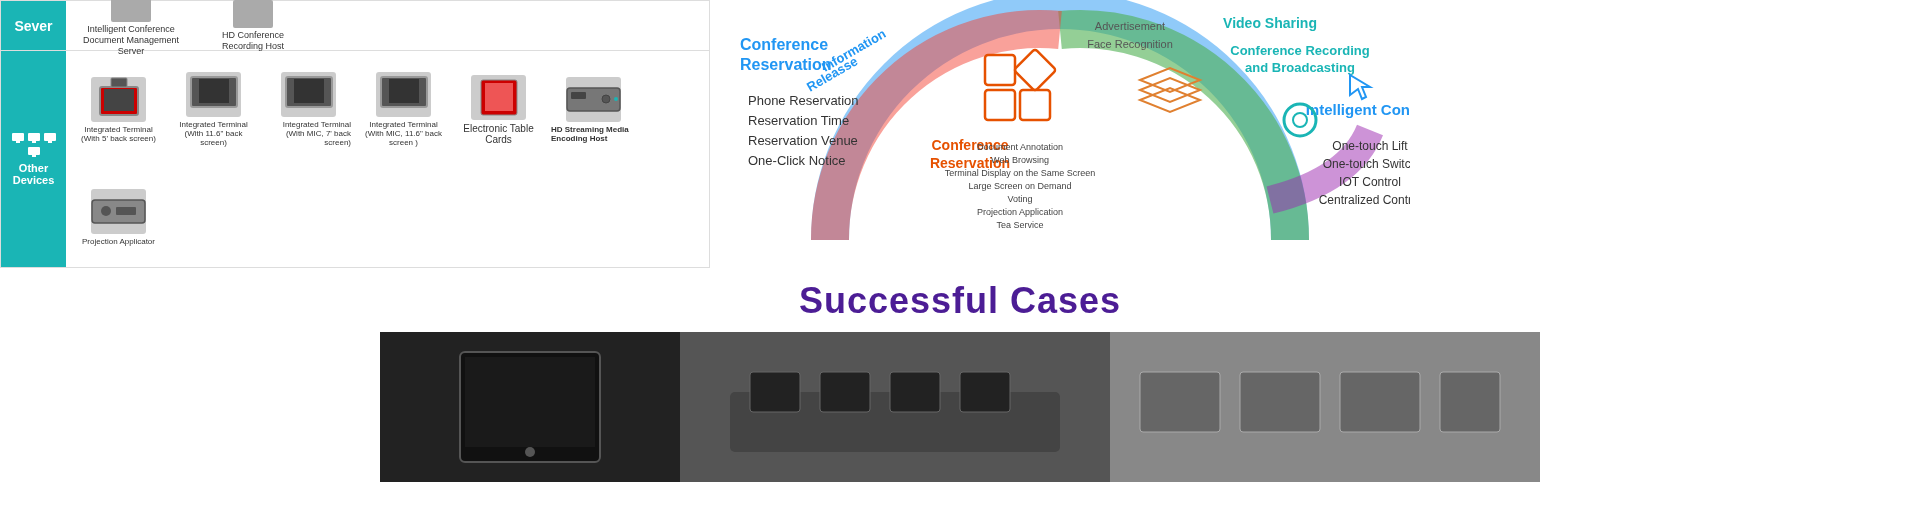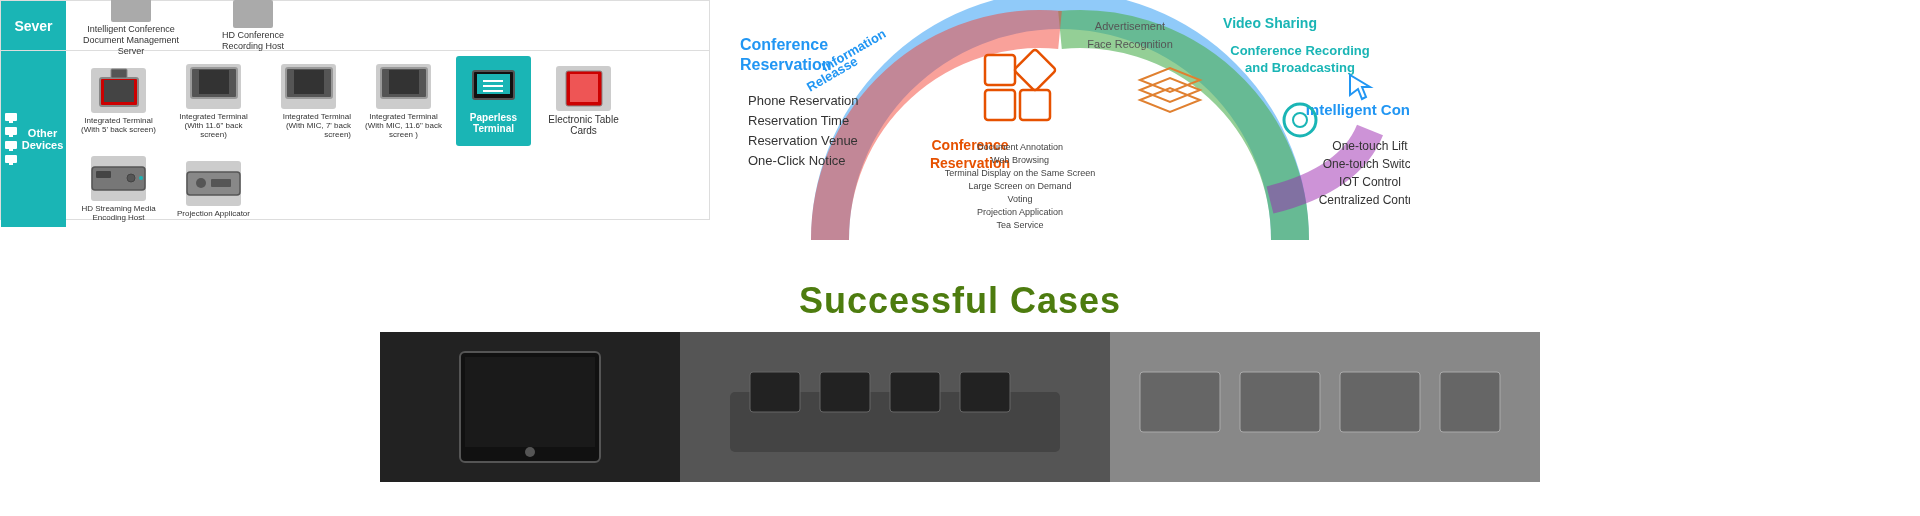--- a/index.html
+++ b/index.html
@@ -1,21 +1,21 @@
 <!DOCTYPE html>
 <html><head>
   <meta charset="utf-8">
   <style>
     * { margin: 0; padding: 0; box-sizing: border-box; }
     body { font-family: Arial, sans-serif; background: #fff; width: 1920px; overflow-x: hidden; }
 
     
     .left-panel {
       width: 710px;
-      height: 220px;
+      height: 268px;
       background: #fff;
       border: 1px solid #ddd;
       display: flex;
       flex-direction: column;
     }
 
     .server-row {
       display: flex;
       align-items: stretch;
       height: 50px;
@@ -54,21 +54,21 @@
     .devices-row {
       display: flex;
       flex: 1;
       align-items: stretch;
     }
 
     .other-devices-panel {
       background: #1ab5b5;
       width: 65px;
       display: flex;
-      flex-direction: row;
+      flex-direction: column;
       align-items: center;
       justify-content: center;
       color: #fff;
       font-size: 11px;
       font-weight: bold;
       text-align: center;
       padding: 5px;
       gap: 4px;
     }
 
@@ -143,21 +143,21 @@
     
     .cases-section {
       width: 1920px;
       padding: 20px 0 10px 0;
       text-align: center;
     }
 
     .cases-title {
       font-size: 36px;
       font-weight: 900;
-      color: #4d7c0f;
+      color: #4c1d95;
       letter-spacing: 1px;
     }
 
     .cases-images {
       display: flex;
       justify-content: center;
       gap: 0;
       margin-top: 10px;
       height: 150px;
       overflow: hidden;
@@ -276,52 +276,41 @@
           <div class="device-item">
             <div class="device-img">
               <svg width="50" height="40" viewBox="0 0 50 40">
                   <rect x="2" y="2" width="46" height="30" rx="2" fill="#555" stroke="#999" stroke-width="2"></rect>
                   <rect x="10" y="4" width="30" height="24" fill="#333"></rect>
                 </svg>
             </div>
             <span style="font-size:8px;text-align:center;">Integrated Terminal (With MIC, 11.6" back screen )</span>
           </div>
 
-          <div class="device-item paperless-terminal-item" style="width:75px;min-height:90px;border-radius:3px;">
-            <svg width="45" height="38" viewBox="0 0 45 38">
-              <rect x="2" y="2" width="41" height="28" rx="2" fill="#111" stroke="#555" stroke-width="2"></rect>
-              <rect x="6" y="5" width="33" height="20" fill="#1ab5b5"></rect>
-
-              <line x1="12" y1="12" x2="32" y2="12" stroke="white" stroke-width="2"></line>
-              <line x1="12" y1="17" x2="32" y2="17" stroke="white" stroke-width="2"></line>
-              <line x1="12" y1="22" x2="32" y2="22" stroke="white" stroke-width="2"></line>
-            </svg>
-            <span style="font-size:10px;text-align:center;">Paperless Terminal</span>
-          </div>
 
           <div class="device-item">
             <div class="device-img">
               <svg width="40" height="45" viewBox="0 0 40 45">
                 <rect x="2" y="5" width="36" height="35" rx="2" fill="#c00" stroke="#888"></rect>
                 <rect x="6" y="8" width="28" height="28" fill="#e55"></rect>
               </svg>
             </div>
             <span style="font-size:10px;text-align:center;">Electronic Table Cards</span>
           </div>
 
           <div class="device-item">
             <div class="device-img">
               <svg width="55" height="25" viewBox="0 0 55 25">
                 <rect x="1" y="1" width="53" height="23" rx="3" fill="#777" stroke="#555" stroke-width="1.5"></rect>
                 <rect x="5" y="5" width="15" height="7" rx="1" fill="#444"></rect>
                 <circle cx="40" cy="12" r="4" fill="#555" stroke="#444"></circle>
                 <circle cx="50" cy="12" r="2" fill="#1ab5b5"></circle>
               </svg>
             </div>
-            <span style="font-size:8px;text-align:center;">HD Streaming Media Encoding Host</span>
+            <span style="font-size:8px;text-align:left;font-weight:bold;">HD Streaming Media Encoding Host</span>
           </div>
 
           <div class="device-item">
             <div class="device-img">
               <svg width="55" height="25" viewBox="0 0 55 25">
                 <rect x="1" y="1" width="53" height="23" rx="3" fill="#888" stroke="#555" stroke-width="1.5"></rect>
                 <circle cx="15" cy="12" r="5" fill="#555"></circle>
                 <rect x="25" y="8" width="20" height="8" rx="1" fill="#555"></rect>
               </svg>
             </div>

